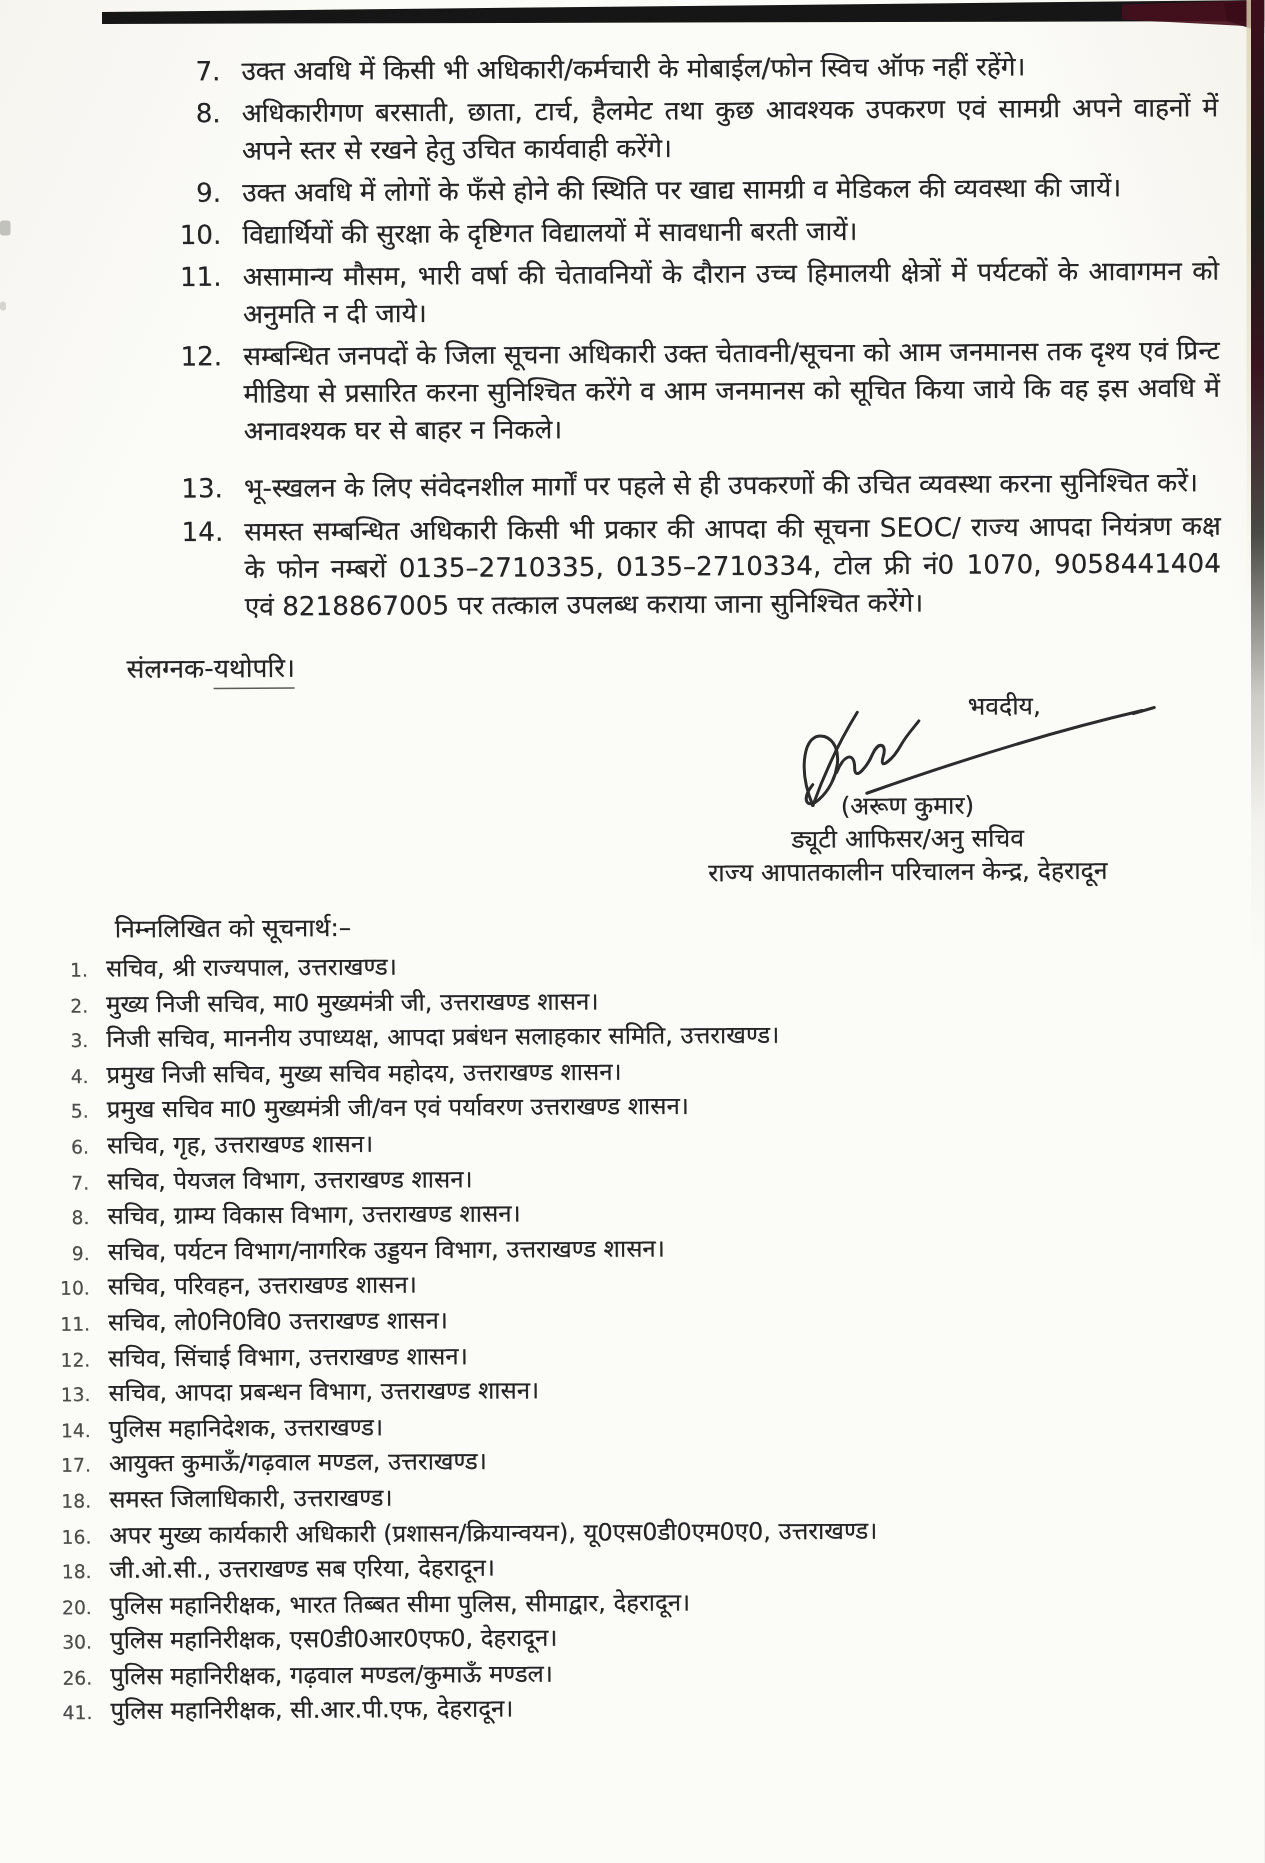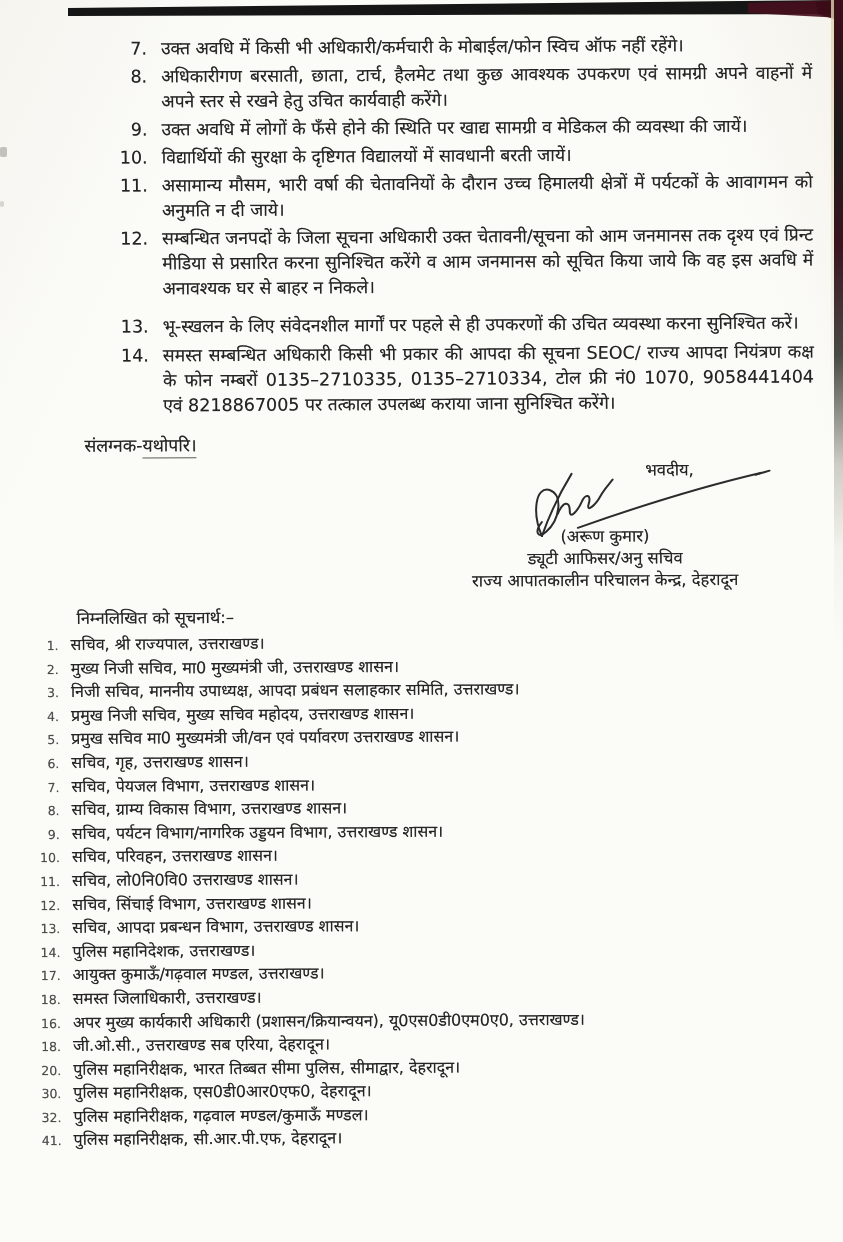--- a/index.html
+++ b/index.html
@@ -248,21 +248,21 @@
           <span class="num">20.</span>
           <span class="txt">पुलिस महानिरीक्षक, भारत तिब्बत सीमा पुलिस, सीमाद्वार, देहरादून।</span>
         </div>
 
         <div class="dist-item">
           <span class="num">30.</span>
           <span class="txt">पुलिस महानिरीक्षक, एस0डी0आर0एफ0, देहरादून।</span>
         </div>
 
         <div class="dist-item">
-          <span class="num">32.</span>
+          <span class="num">26.</span>
           <span class="txt">पुलिस महानिरीक्षक, गढ़वाल मण्डल/कुमाऊँ मण्डल।</span>
         </div>
 
         <div class="dist-item">
           <span class="num">41.</span>
           <span class="txt">पुलिस महानिरीक्षक, सी.आर.पी.एफ, देहरादून।</span>
         </div>
       </div>
 
     </div>

